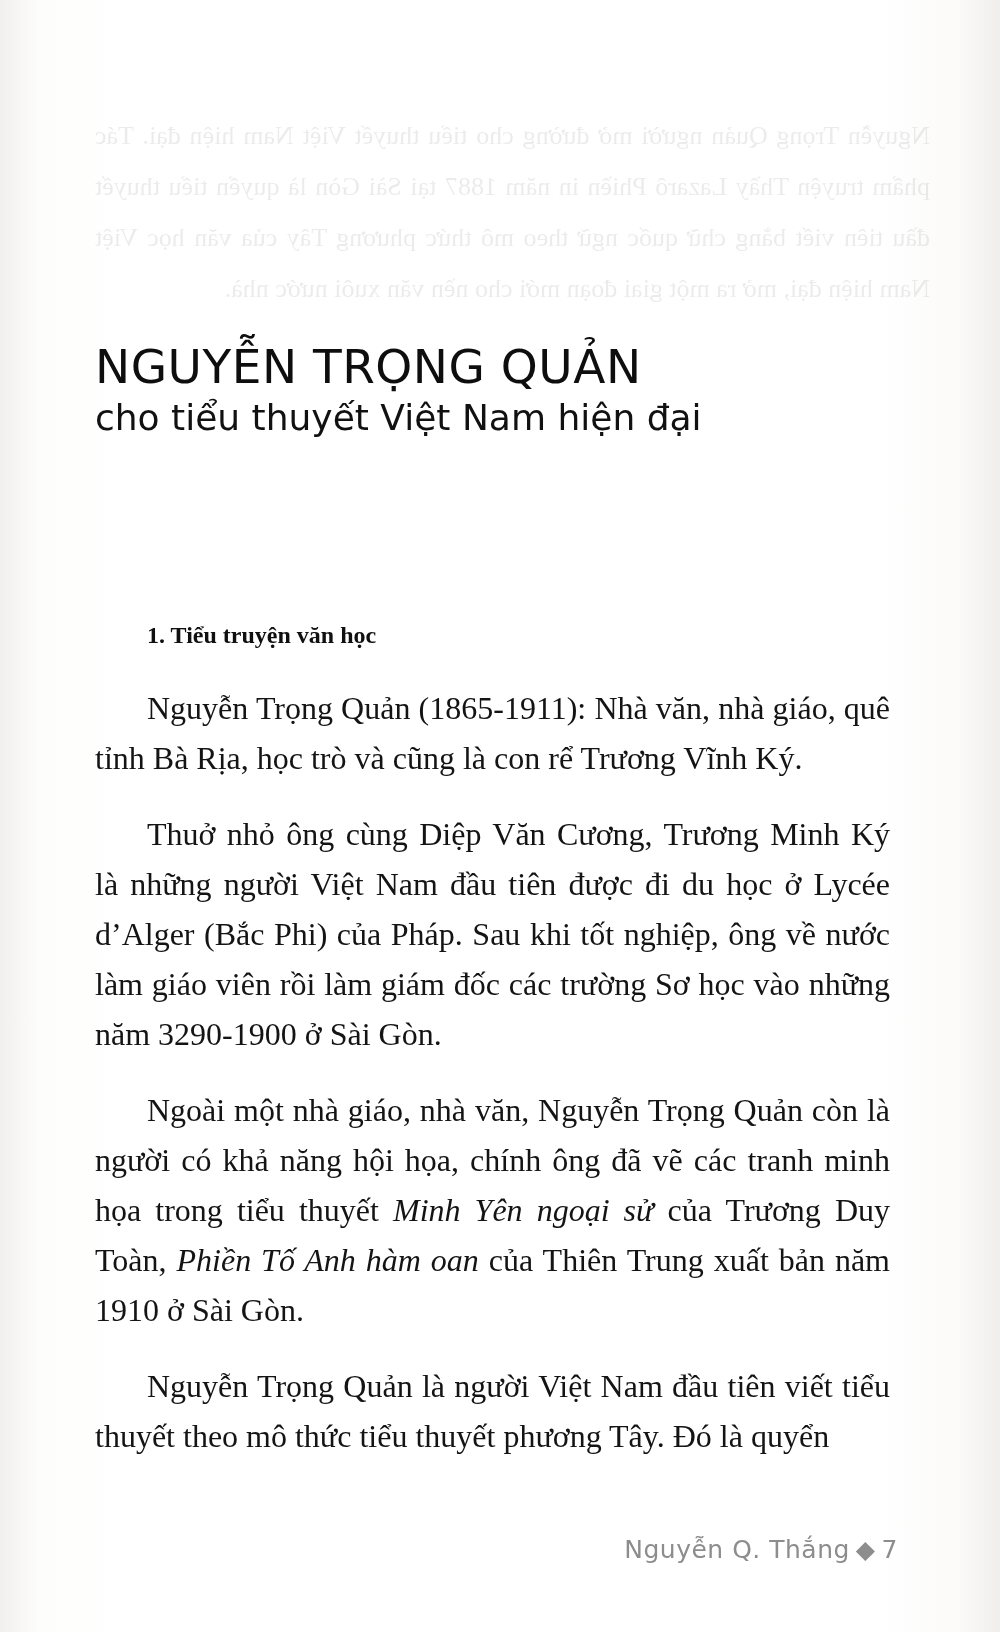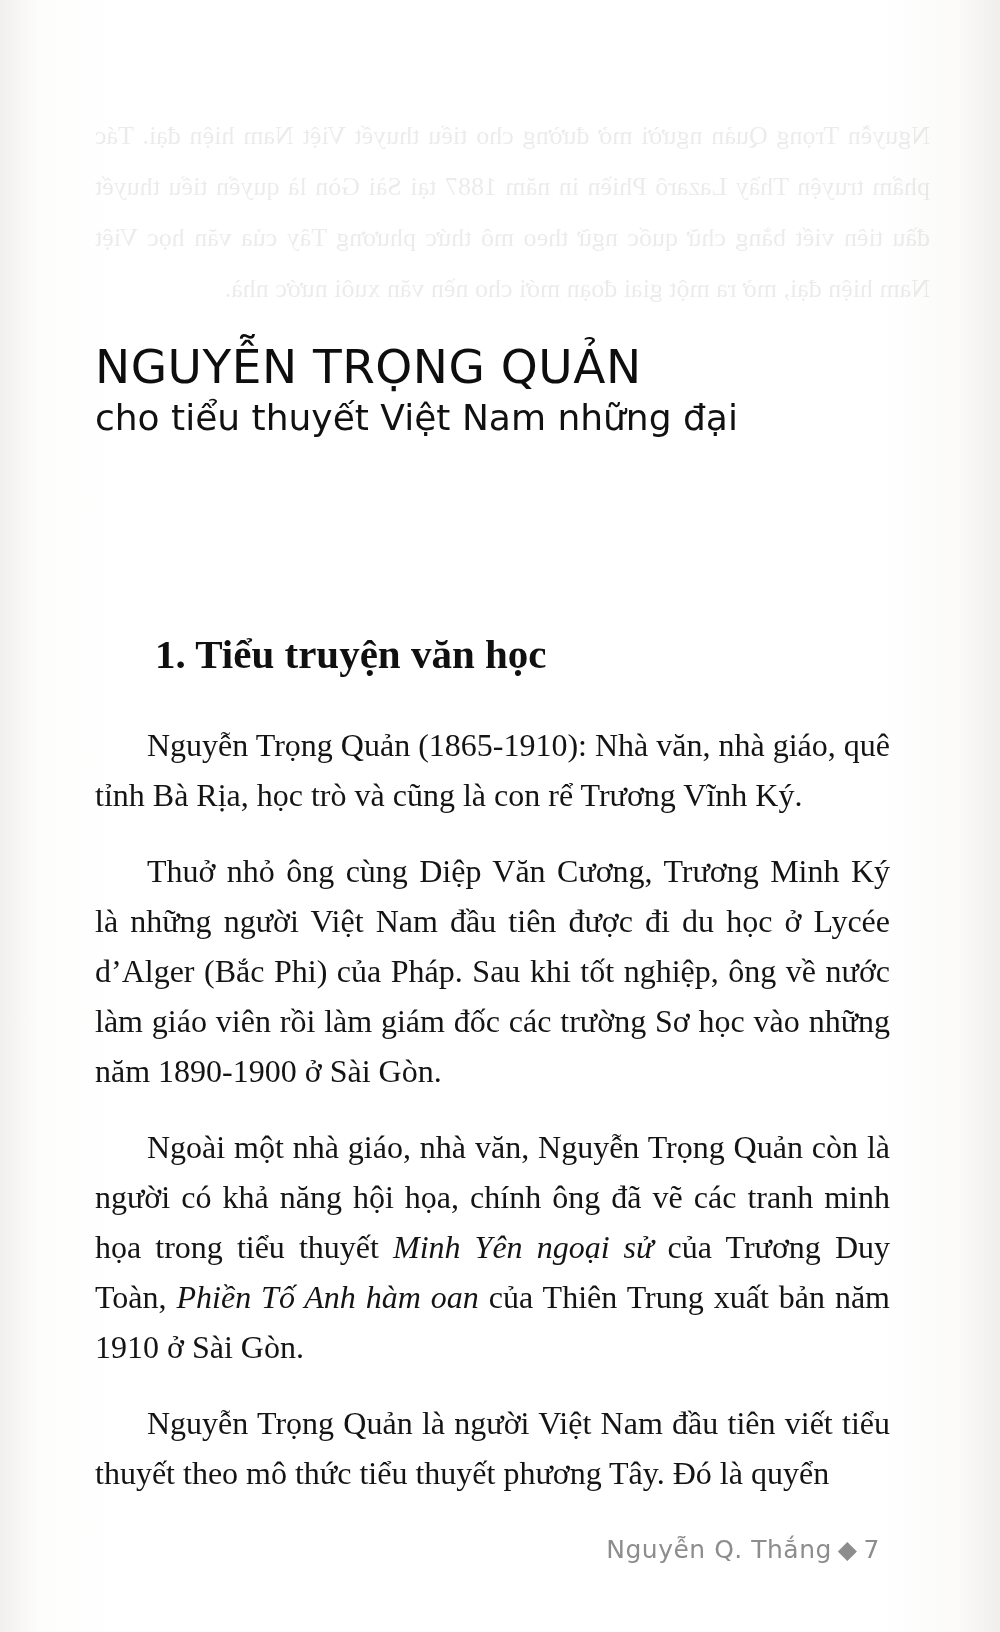--- a/index.html
+++ b/index.html
@@ -72,22 +72,22 @@
     line-height: 1.35;
   }
   .doc-subtitle .line2 {
     display: block;
     white-space: nowrap;
   }
 
   .section-heading {
     font-family: "Liberation Serif", serif;
     font-weight: bold;
-    font-size: 41px;
-    margin: 12px;
+    font-size: 24px;
+    margin: 4px;
     padding-top: 175px;
     padding-left: 48px;
     color: #101010;
   }
 
   p.body-text {
     font-size: 32px;
     line-height: 50px;
     margin: 0;
     padding-top: 26px;
@@ -99,21 +99,21 @@
   }
   p.body-text.first {
     padding-top: 30px;
   }
   em {
     font-style: italic;
   }
 
   .footer {
     position: absolute;
-    left: 85px;
+    left: 103px;
     width: 795px;
     bottom: 68px;
     text-align: right;
     font-family: "DejaVu Sans", sans-serif;
     font-size: 25px;
     color: #8d8d8d;
     letter-spacing: 0.5px;
   }
   .footer .dot {
     color: #8d8d8d;
@@ -125,29 +125,29 @@
 
 <div class="page">
 
   <div class="bleed">Nguyễn Trọng Quản người mở đường cho tiểu thuyết Việt Nam hiện đại. Tác phẩm truyện Thầy Lazarô Phiền in năm 1887 tại Sài Gòn là quyển tiểu thuyết đầu tiên viết bằng chữ quốc ngữ theo mô thức phương Tây của văn học Việt Nam hiện đại, mở ra một giai đoạn mới cho nền văn xuôi nước nhà.</div>
 
   <div class="content">
 
     <div class="title-block">
       <h1 class="doc-title">NGUYỄN TRỌNG QUẢN</h1>
       <div class="doc-subtitle">
-        <span class="line2">cho tiểu thuyết Việt Nam những đại</span>
+        <span class="line2">cho tiểu thuyết Việt Nam hiện đại</span>
       </div>
     </div>
 
     <h2 class="section-heading">1. Tiểu truyện văn học</h2>
 
-    <p class="body-text first">Nguyễn Trọng Quản (1865-1910): Nhà văn, nhà giáo, quê tỉnh Bà Rịa, học trò và cũng là con rể Trương Vĩnh Ký.</p>
+    <p class="body-text first">Nguyễn Trọng Quản (1865-1911): Nhà văn, nhà giáo, quê tỉnh Bà Rịa, học trò và cũng là con rể Trương Vĩnh Ký.</p>
 
-    <p class="body-text">Thuở nhỏ ông cùng Diệp Văn Cương, Trương Minh Ký là những người Việt Nam đầu tiên được đi du học ở Lycée d’Alger (Bắc Phi) của Pháp. Sau khi tốt nghiệp, ông về nước làm giáo viên rồi làm giám đốc các trường Sơ học vào những năm 1890-1900 ở Sài Gòn.</p>
+    <p class="body-text">Thuở nhỏ ông cùng Diệp Văn Cương, Trương Minh Ký là những người Việt Nam đầu tiên được đi du học ở Lycée d’Alger (Bắc Phi) của Pháp. Sau khi tốt nghiệp, ông về nước làm giáo viên rồi làm giám đốc các trường Sơ học vào những năm 3290-1900 ở Sài Gòn.</p>
 
     <p class="body-text"><span>Ngoài một nhà giáo, nhà văn, Nguyễn Trọng Quản còn là người có khả năng hội họa, chính ông đã vẽ các tranh minh họa trong tiểu thuyết </span><em>Minh Yên ngoại sử</em><span> của Trương Duy Toàn, </span><em>Phiền Tố Anh hàm oan</em><span> của Thiên Trung xuất bản năm 1910 ở Sài Gòn.</span></p>
 
     <p class="body-text">Nguyễn Trọng Quản là người Việt Nam đầu tiên viết tiểu thuyết theo mô thức tiểu thuyết phương Tây. Đó là quyển</p>
 
   </div>
 
   <div class="footer">
     <span>Nguyễn Q. Thắng</span><span class="dot">◆</span><span>7</span>
   </div>

